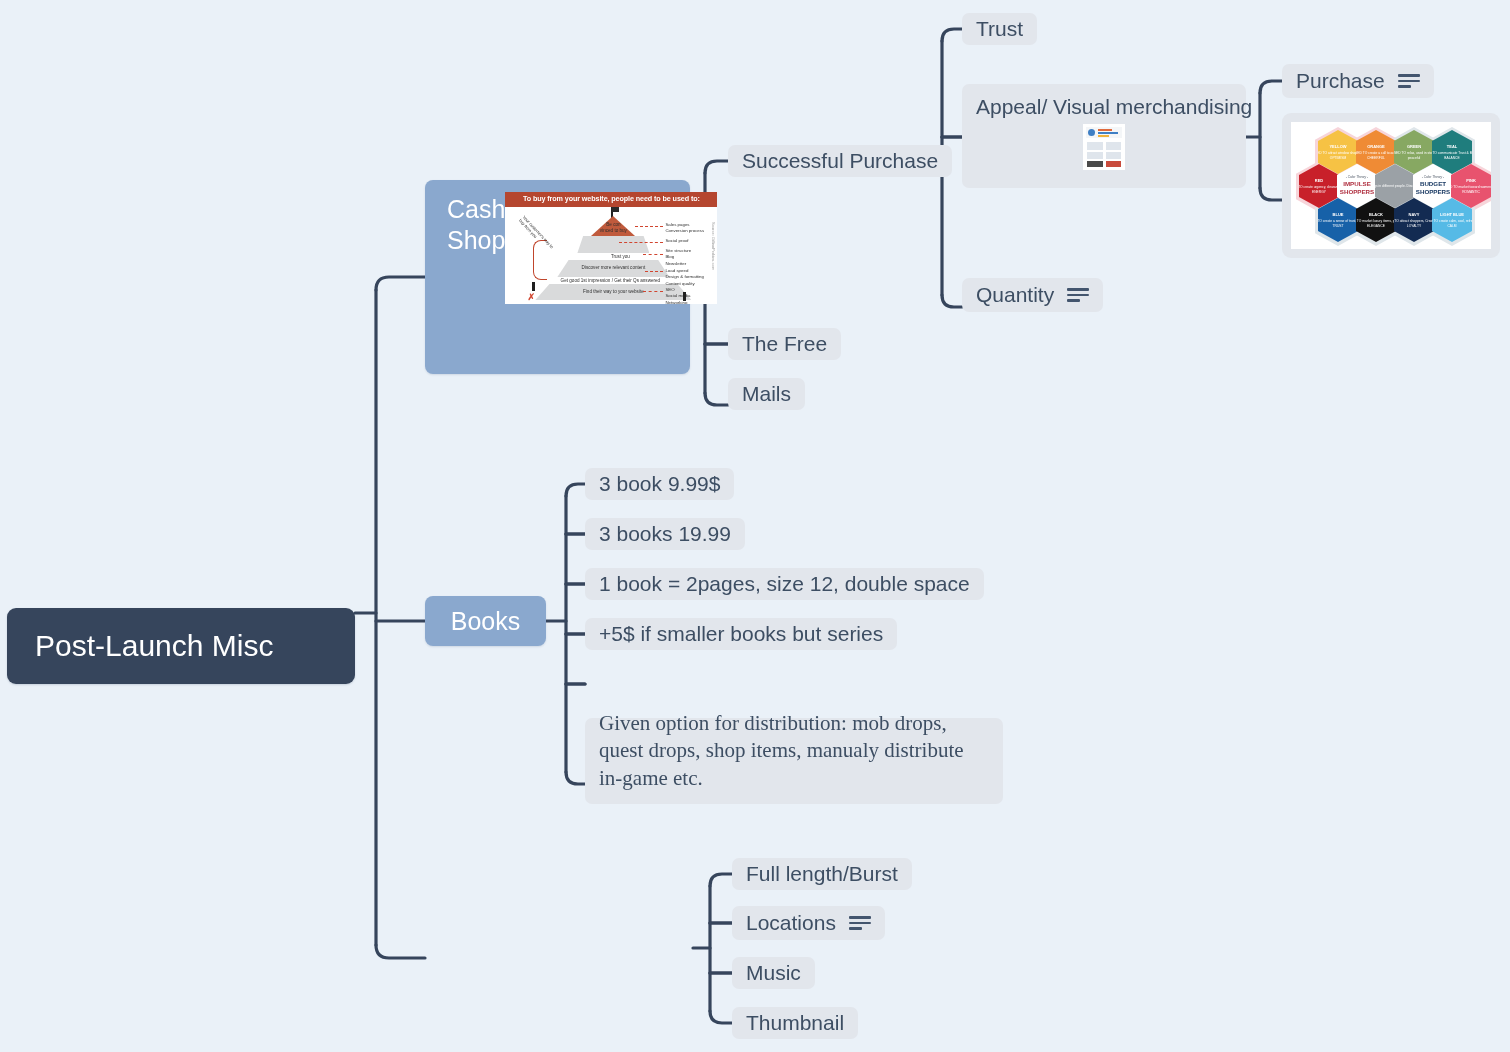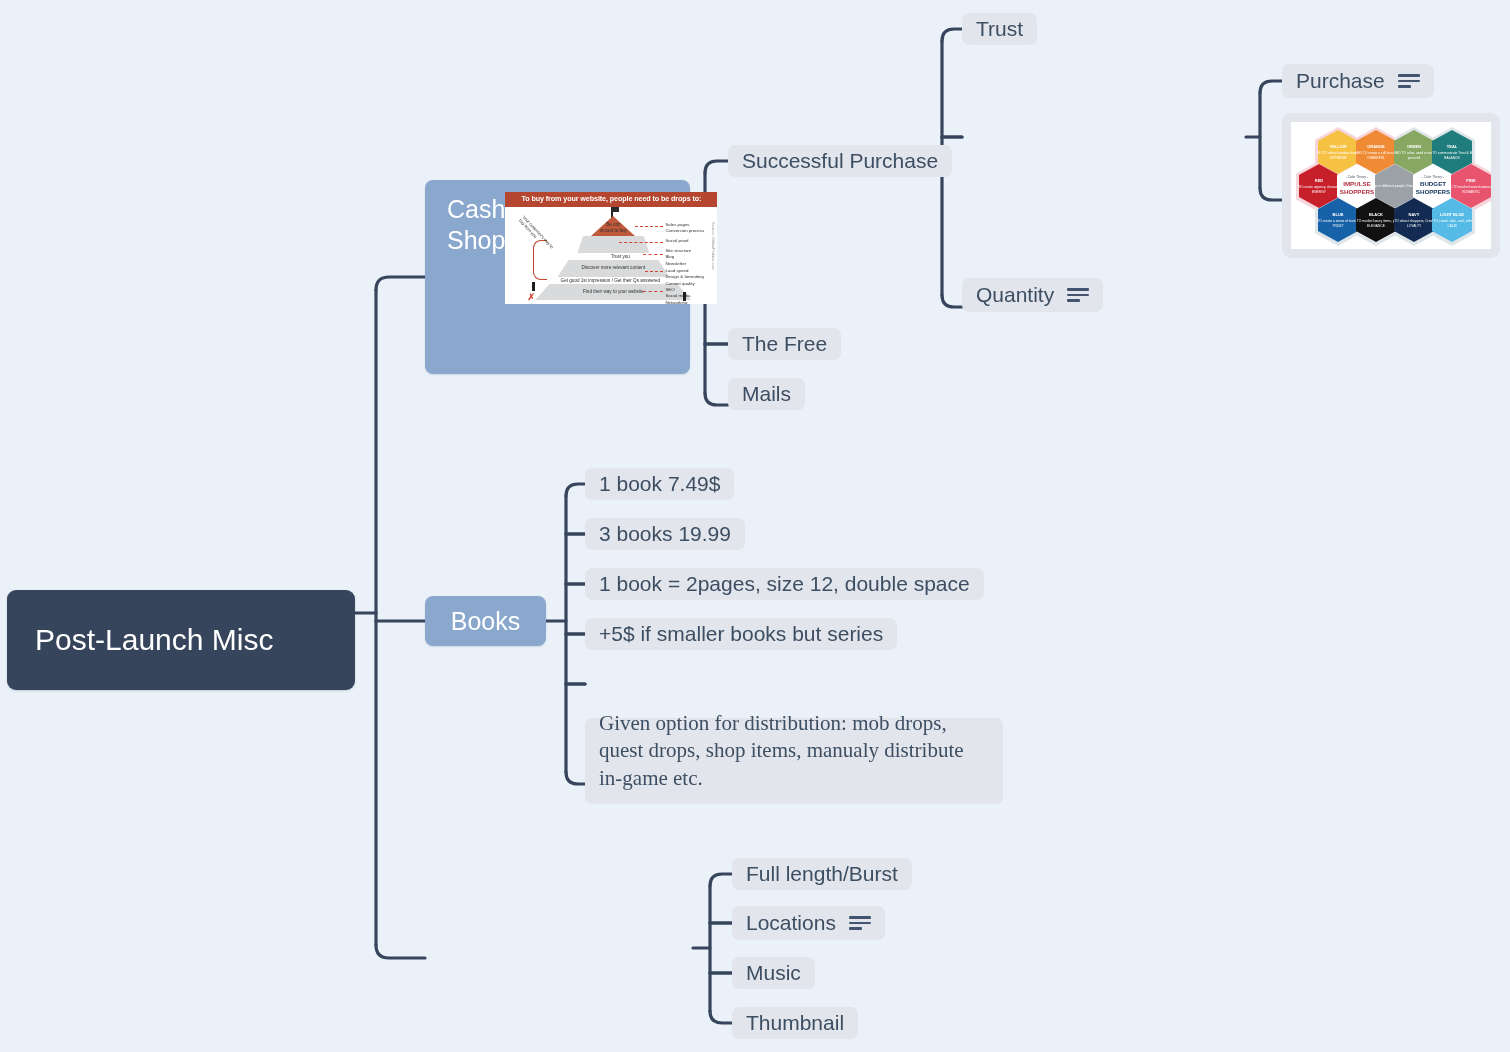--- a/index.html
+++ b/index.html
@@ -321,29 +321,29 @@
       <path d="M710 886 V1011"></path>
       <path d="M710 886 Q710 874 722 874 H732"></path>
       <path d="M710 923 Q710 923 720 923 H732"></path>
       <path d="M710 973 Q710 973 720 973 H732"></path>
       <path d="M710 1011 Q710 1023 722 1023 H732"></path>
       <path d="M710 923 H732"></path>
       <path d="M710 973 H732"></path>
     </g>
   </svg>
 
-  <div class="node root" style="left:7px; top:590px; width:348px; height:100px;">
+  <div class="node root" style="left:7px; top:608px; width:348px; height:76px;">
     <span class="label">Post-Launch Misc</span>
   </div>
 
   <div class="node lvl1 boxed" style="left:425px; top:180px; width:265px; height:194px;">
     <span class="label">Cash Shop</span>
 
     <div class="pyr">
-      <div class="bar">To buy from your website, people need to be drops to:</div>
+      <div class="bar">To buy from your website, people need to be used to:</div>
       <div class="flagpole"></div>
       <div class="flagtop"></div>
       <div class="tri"></div>
       <div class="mt m0">Be con<br>vinced to buy</div>
       <div class="trap t1"></div>
       <div class="mt ml1">Trust you</div>
       <div class="trap t2"></div>
       <div class="mt m2">Discover more relevant content</div>
       <div class="mt ml2">Get good 1st impression / Get their Qs answered</div>
       <div class="trap t3"></div>
@@ -377,20 +377,36 @@
   </div>
 
   <div class="node plain" style="left:728px; top:378px; height:32px;">
     <span class="label">Mails</span>
   </div>
 
   <div class="node plain" style="left:962px; top:13px; height:32px;">
     <span class="label">Trust</span>
   </div>
 
+  <div class="node plain hasimg" style="left:962px; top:84px; width:284px; height:104px;">
+    <span class="label">Appeal/ Visual merchandising</span>
+    <div class="appeal-img" style="margin:4px auto 0 auto;">
+      <div class="ah"></div>
+      <div class="ac" style="left:5px;  top:5px;  width:7px;  height:7px; background:#3f7fc4;"></div>
+      <div class="ad" style="left:15px; top:5px;  width:14px; height:2.2px; background:#e06a3c;"></div>
+      <div class="ad" style="left:15px; top:8.4px;width:20px; height:2.2px; background:#3f7fc4;"></div>
+      <div class="ad" style="left:15px; top:11.6px;width:11px;height:2px;  background:#f0b33c;"></div>
+      <div class="ad" style="left:4px;  top:18px; width:16px; height:8px;"></div>
+      <div class="ad" style="left:23px; top:18px; width:15px; height:8px;"></div>
+      <div class="ad" style="left:4px;  top:28px; width:16px; height:7px;"></div>
+      <div class="ad" style="left:23px; top:28px; width:15px; height:7px;"></div>
+      <div class="ad" style="left:4px;  top:37px; width:16px; height:6px; background:#4a4a4a;"></div>
+      <div class="ad" style="left:23px; top:37px; width:15px; height:6px; background:#c94b3c;"></div>
+    </div>
+  </div>
 
   <div class="node plain" style="left:962px; top:278px; height:34px;">
     <span class="label">Quantity</span>
     <span class="note-icon">
       <i></i>
         <i></i>
         <i></i>
     </span>
   </div>
 
@@ -484,21 +500,21 @@
           <span>CALM</span>
       </div>
     </div>
   </div>
 
   <div class="node lvl1" style="left:425px; top:596px; width:121px; height:50px; justify-content:center;">
     <span class="label">Books</span>
   </div>
 
   <div class="node plain" style="left:585px; top:468px; height:32px;">
-    <span class="label">1 book 7.49$</span>
+    <span class="label">3 book 9.99$</span>
   </div>
 
   <div class="node plain" style="left:585px; top:518px; height:32px;">
     <span class="label">3 books 19.99</span>
   </div>
 
   <div class="node plain" style="left:585px; top:568px; height:32px;">
     <span class="label">1 book = 2pages, size 12, double space</span>
   </div>
 

